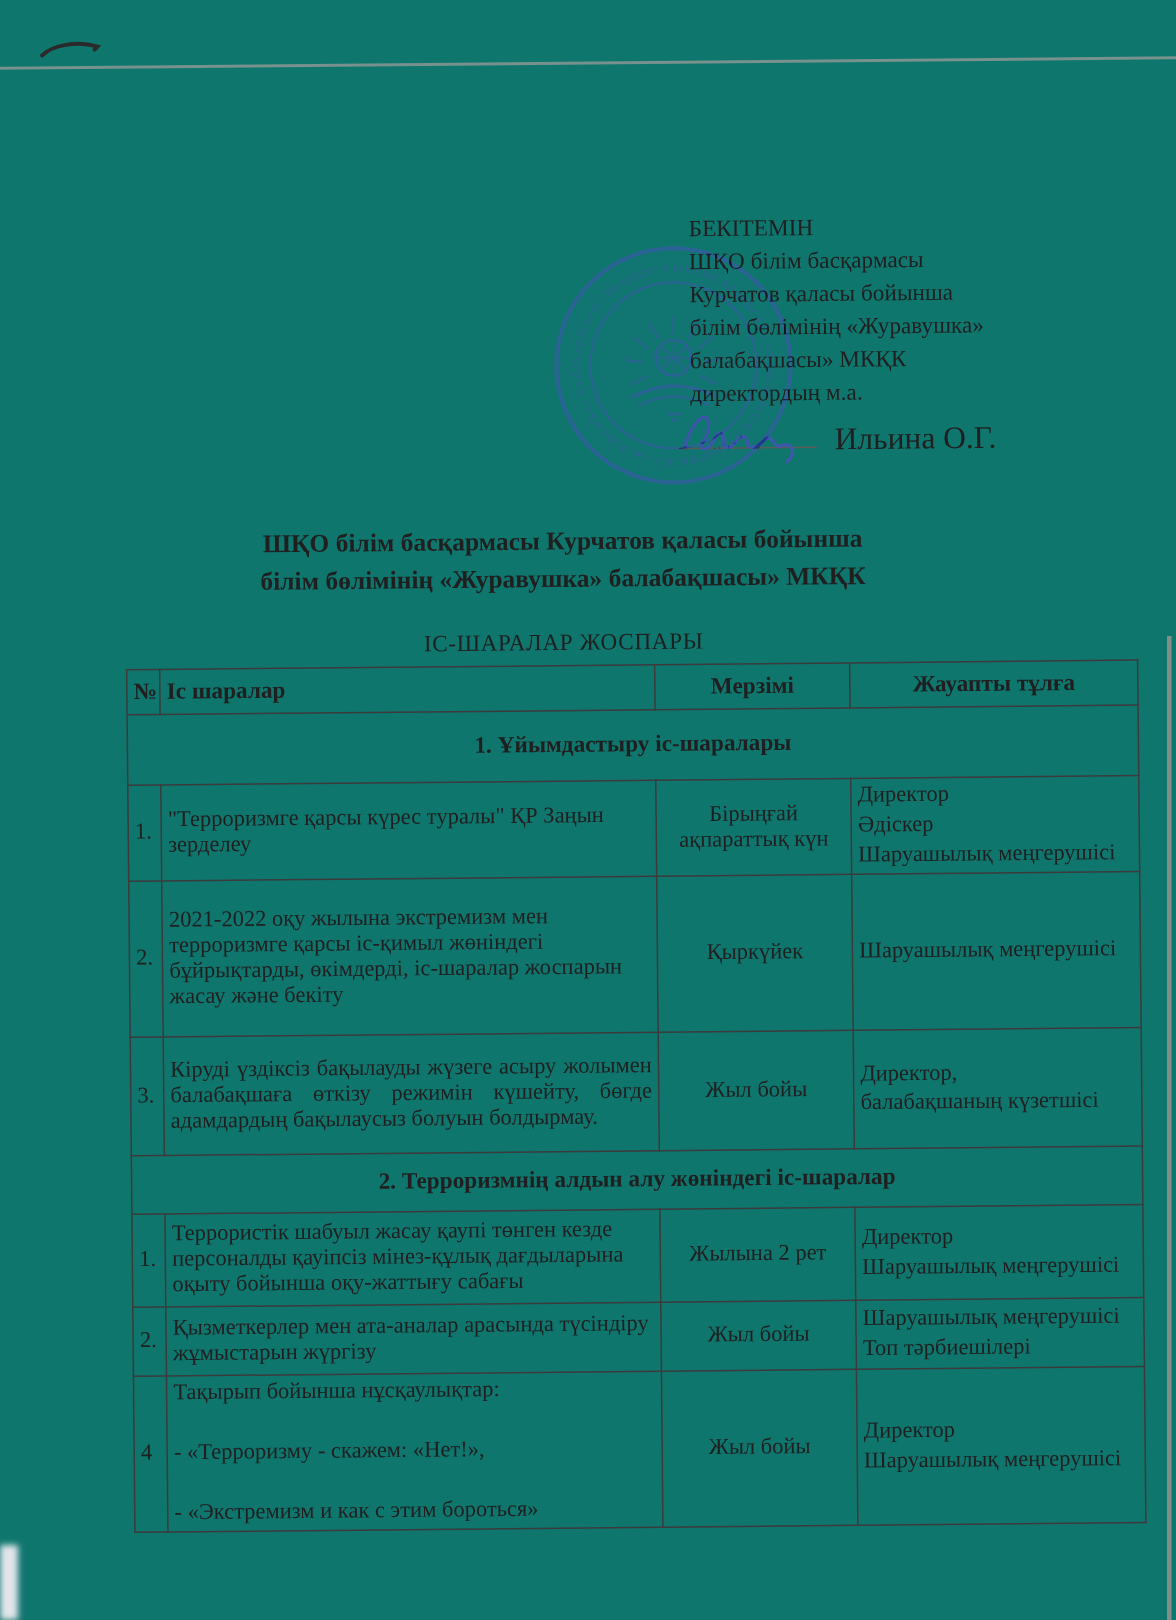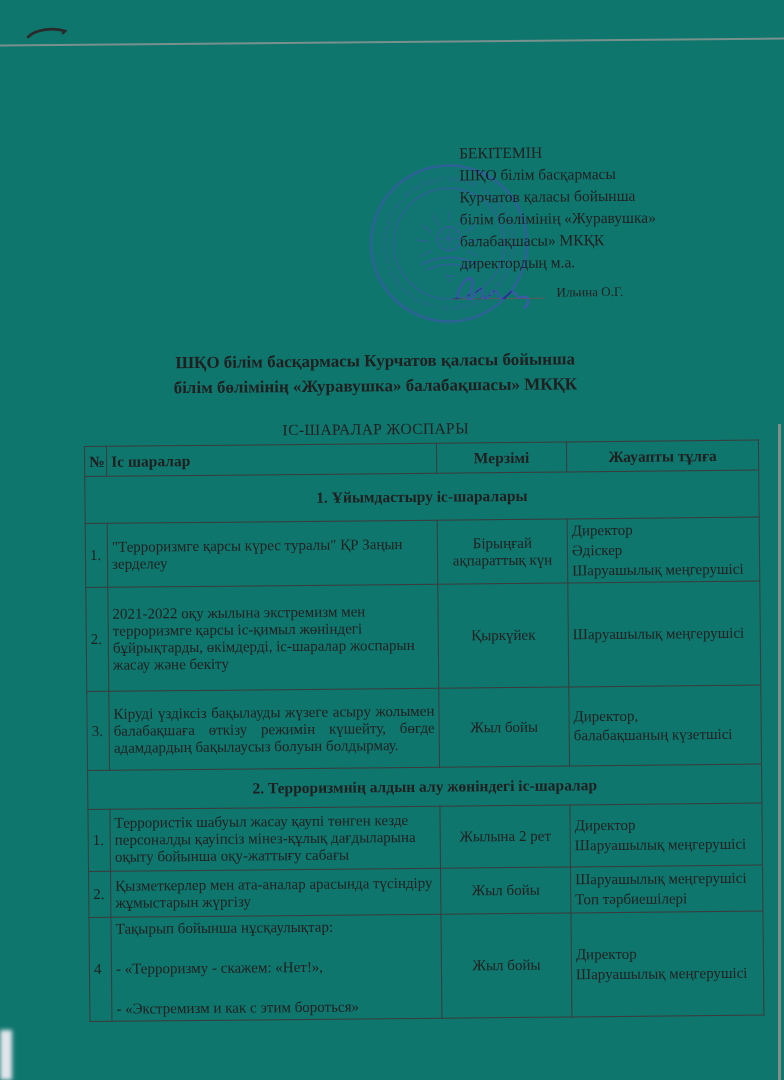--- a/index.html
+++ b/index.html
@@ -20,21 +20,21 @@
      background:#e2e6ec;filter:blur(2px);}
   .pen-mark{position:absolute;left:25px;top:24px;}
 
   
   .approval{position:absolute;left:462px;top:146px;width:270px;
      font-size:15.5px;line-height:22px;}
   .sig-row{position:relative;height:34px;}
   .sig-line{position:absolute;left:-8px;top:24px;width:92px;height:0;
      border-bottom:1.5px solid #5c5c58;}
   .sig-svg{position:absolute;left:-10px;top:-6px;}
-  .signer{position:absolute;left:96px;top:8px;font-size:13px;}
+  .signer{position:absolute;left:96px;top:8px;font-size:21px;}
 
   
   .stamp{position:absolute;left:367px;top:163px;width:168px;height:168px;
      opacity:.62;mix-blend-mode:multiply;z-index:5;}
 
   
   .titles{position:absolute;left:0;top:351px;width:752px;text-align:center;}
   .title-line{font-weight:bold;font-size:17px;line-height:25px;}
   .subtitle{margin-top:22px;font-size:15.5px;letter-spacing:.4px;}
 

